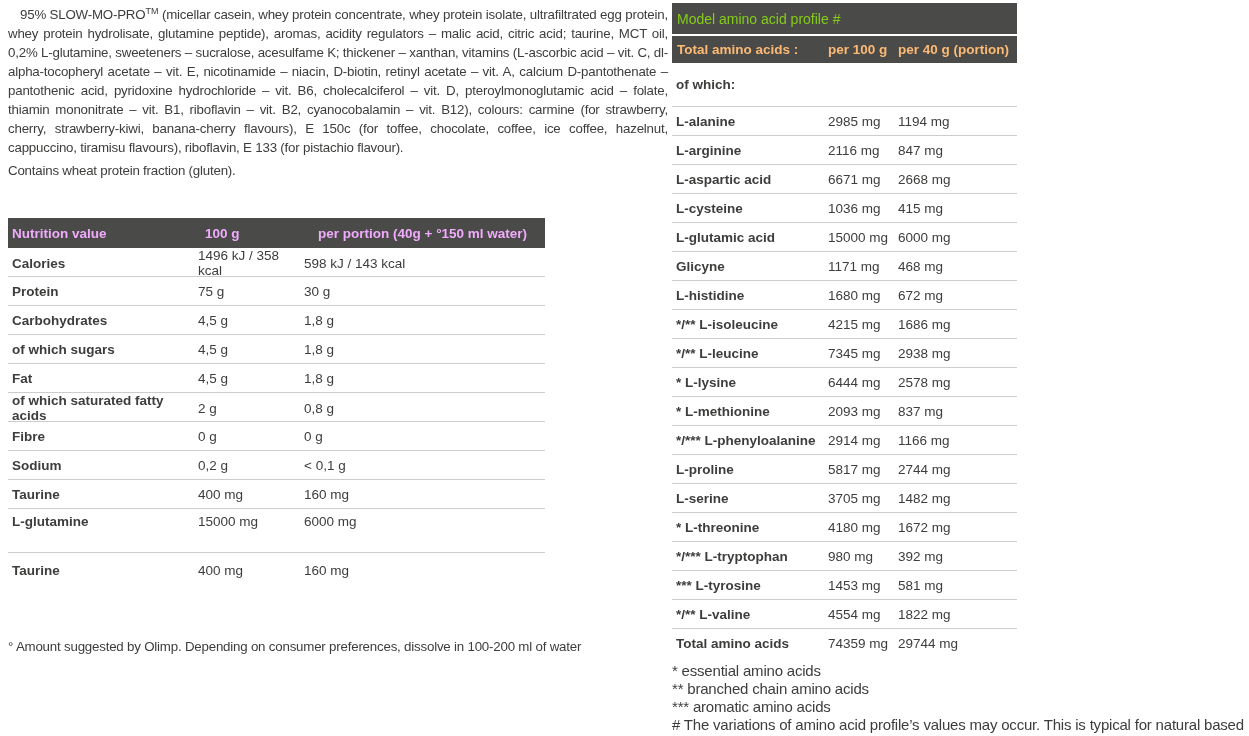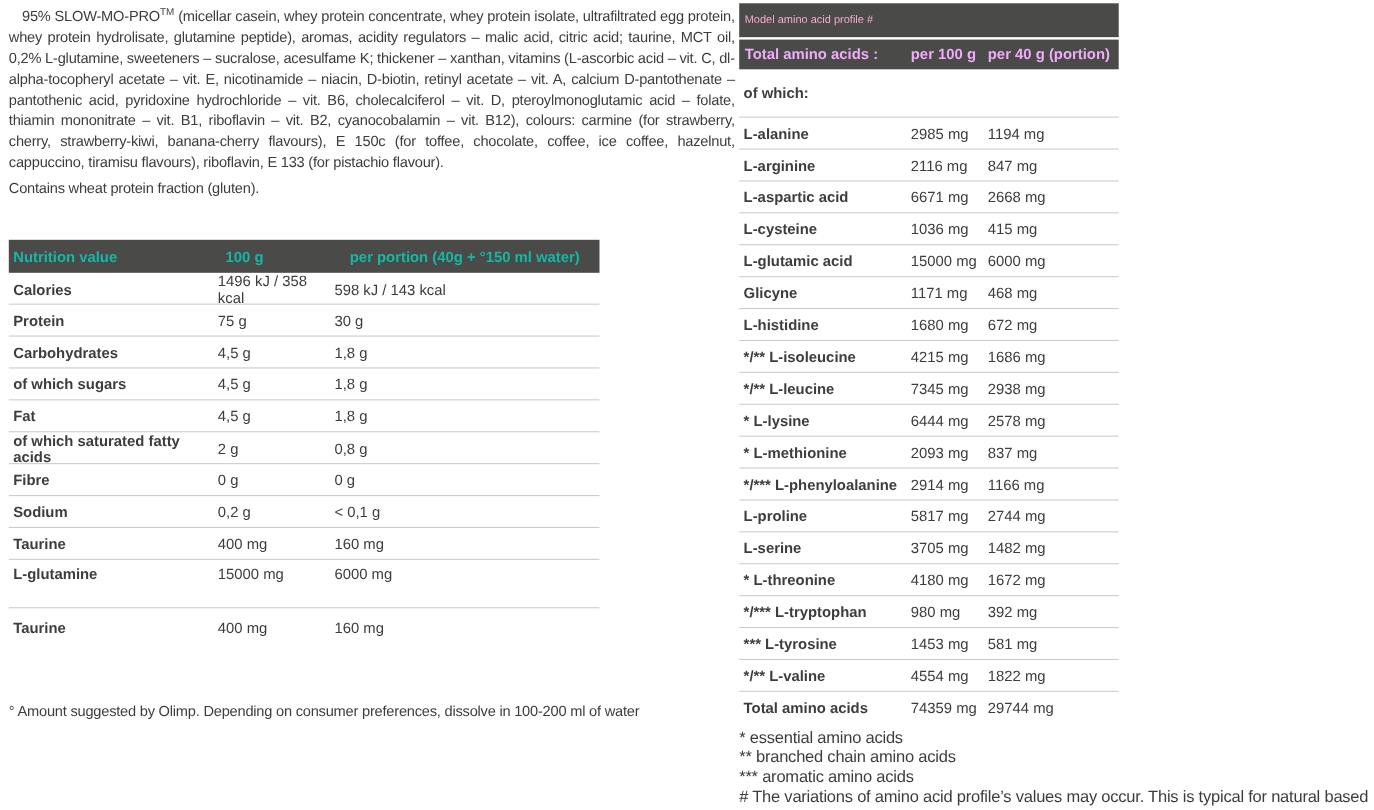--- a/index.html
+++ b/index.html
@@ -15,36 +15,36 @@
   .ingredients {
     position:absolute; left:8px; top:2px; width:660px;
     font-size:13.3px; line-height:19px; text-align:justify;
     text-indent:12px; letter-spacing:-0.2px;
   }
   .ingredients sup { font-size:9px; letter-spacing:0; }
   .gluten-note { position:absolute; left:8px; top:163px; font-size:13.3px; letter-spacing:-0.2px; }
 
   .ntable { position:absolute; left:8px; top:218px; width:537px; font-size:13.5px; }
   .ngrid { display:grid; grid-template-columns:190px 106px 1fr; align-items:center; }
-  .nheader { height:30px; background:#4a4a48; color:#14b8a6; font-weight:bold; }
+  .nheader { height:30px; background:#4a4a48; color:#f0abfc; font-weight:bold; }
   .nheader .c1 { padding-left:4px; }
   .nheader .c2 { padding-left:7px; }
   .nheader .c3 { padding-left:14px; }
   .nrow { height:29px; border-bottom:1px solid #cccccc; }
   .nrow .lbl { font-weight:bold; padding-left:4px; }
   .nrow.tall { height:44px; align-items:start; padding-top:5px; }
   .nrow.last { height:34px; border-bottom:none; }
   .nfoot { position:absolute; left:8px; top:639px; font-size:13.3px; letter-spacing:-0.2px; }
 
   
   .atable { position:absolute; left:672px; top:3px; width:345px; font-size:13.5px; }
   .agrid { display:grid; grid-template-columns:156px 70px 1fr; align-items:center; }
-  .atitle { height:31px; background:#4a4a48; color:#f9a8d4; display:flex; align-items:center; padding-left:5px; font-size:10px; }
+  .atitle { height:31px; background:#4a4a48; color:#84cc16; display:flex; align-items:center; padding-left:5px; font-size:14px; }
   .agap { height:2px; background:#fff; }
-  .aheader { height:27px; background:#4a4a48; color:#f0abfc; font-weight:bold; }
+  .aheader { height:27px; background:#4a4a48; color:#fdba74; font-weight:bold; }
   .aheader .c1 { padding-left:5px; }
   .arow { height:29px; border-bottom:1px solid #cccccc; }
   .arow .lbl { font-weight:bold; padding-left:4px; }
   .arow.sub { height:44px; }
   .arow.total { border-bottom:none; }
   .afoot { position:absolute; left:672px; top:662px; font-size:15px; line-height:18px; letter-spacing:-0.2px; }
 </style>
 </head>
 <body>
 

